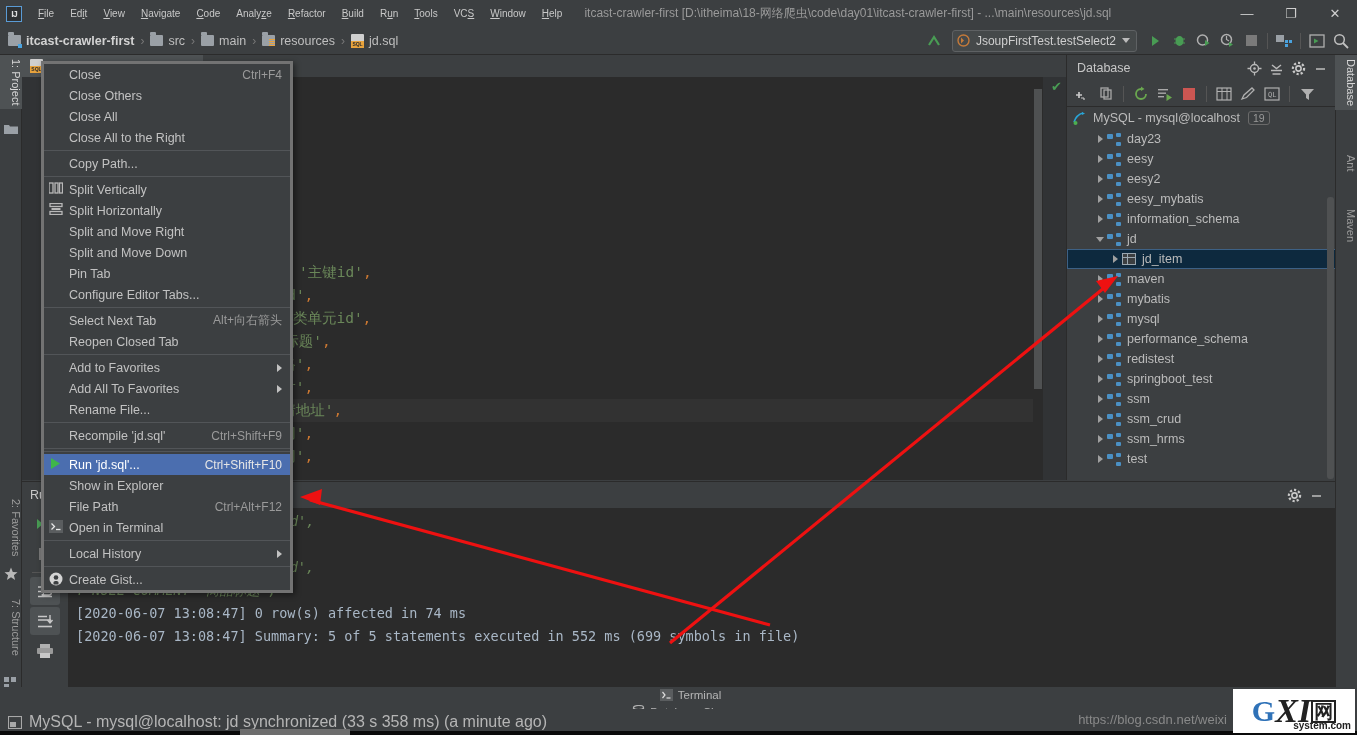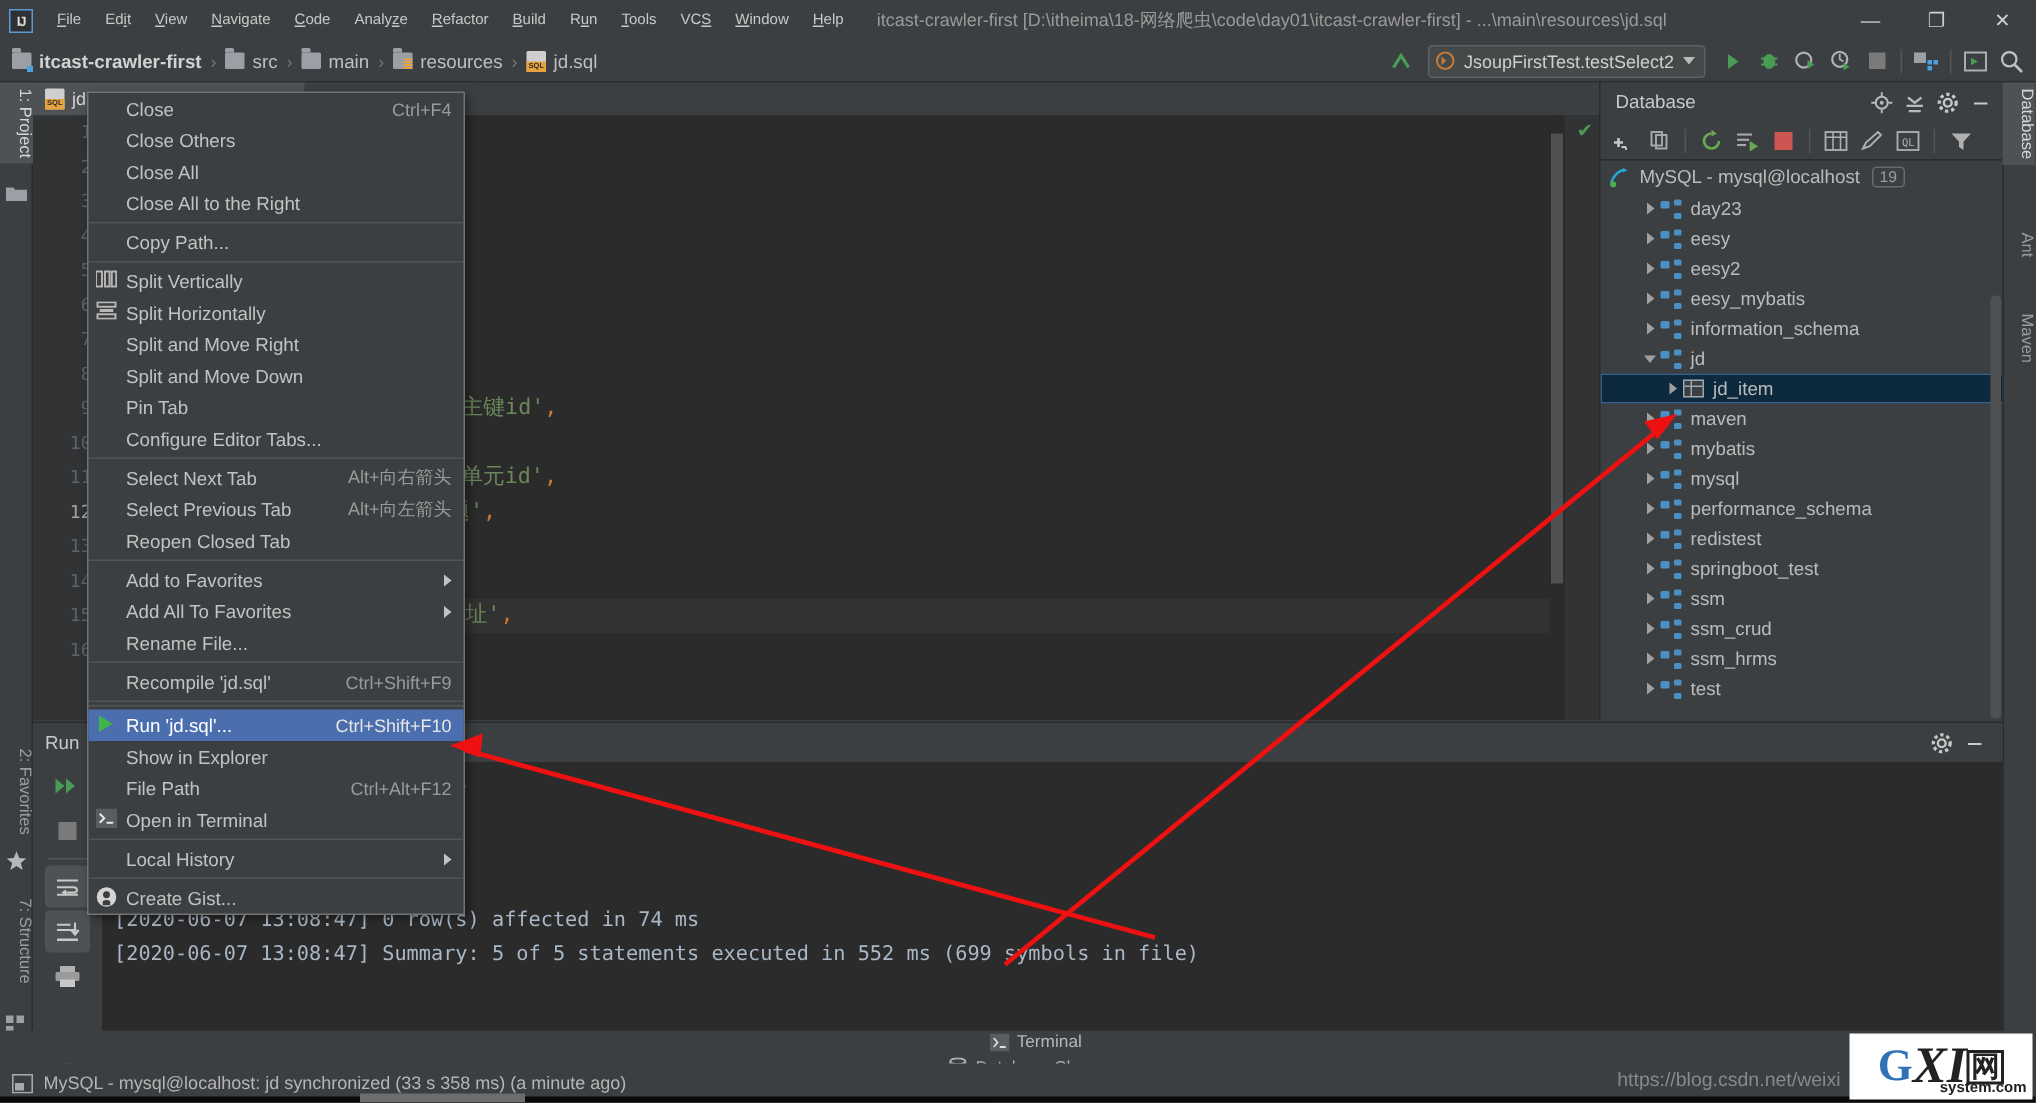--- a/index.html
+++ b/index.html
@@ -193,27 +193,27 @@
   #bottom-bar {
     position:absolute; left:0; top:687px; width:1357px; height:22px; background:#3c3f41;
     display:flex; align-items:center; padding-left:24px;flex-direction:column;
   }
   .btab { display:flex; align-items:center; padding:2px 10px; color:#b5b5b5; font-size:11.5px; gap:5px;}
   .btab.active { background:#4e5254; color:#d8d8d8; }
   .btab .u { text-decoration: underline; }
   
   #status-bar {
     position:absolute; left:0; top:709px; width:1357px; height:26px; background:#3c3f41;
-    display:flex; align-items:center; padding-left:8px; color:#b5b5b5; font-size:12px;
+    display:flex; align-items:center; padding-left:8px; color:#b5b5b5; font-size:16px;
   }
 
   
   #ctxmenu {
-    position:absolute; left:58px; top:61px; width:252px;
-    background:#3c3f41; border:1px solid #737373; z-index:50;
+    position:absolute; left:41px; top:61px; width:252px;
+    background:#3c3f41; border:3px solid #737373; z-index:50;
     box-shadow: 2px 2px 6px rgba(0,0,0,0.45);
   }
   .mrow {
     height:21px; display:flex; align-items:center; padding-left:25px; padding-right:8px;
     color:#c2c2c2; font-size:12.5px; position:relative;
   }
   .mrow.sel { background:#4b6eaf; color:#ffffff; }
   .mrow .lbl { flex:1; white-space:nowrap; }
   .mrow .short { color:#9a9a9a; font-size:12px; margin-left:12px; }
   .mrow.sel .short { color:#e6e6e6; }
@@ -856,24 +856,20 @@
       </div>
       <div class="mrow">
         <span class="lbl">Configure Editor Tabs...</span>
       </div>
       <div class="msep"></div>
       <div class="mrow">
         <span class="lbl">Select Next Tab</span>
         <span class="short">Alt+向右箭头</span>
       </div>
       <div class="mrow">
-        <span class="lbl">Select Previous Tab</span>
-        <span class="short">Alt+向左箭头</span>
-      </div>
-      <div class="mrow">
         <span class="lbl">Reopen Closed Tab</span>
       </div>
       <div class="msep"></div>
       <div class="mrow">
         <span class="lbl">Add to Favorites</span>
         <span class="subarrow"></span>
       </div>
       <div class="mrow">
         <span class="lbl">Add All To Favorites</span>
         <span class="subarrow"></span>

